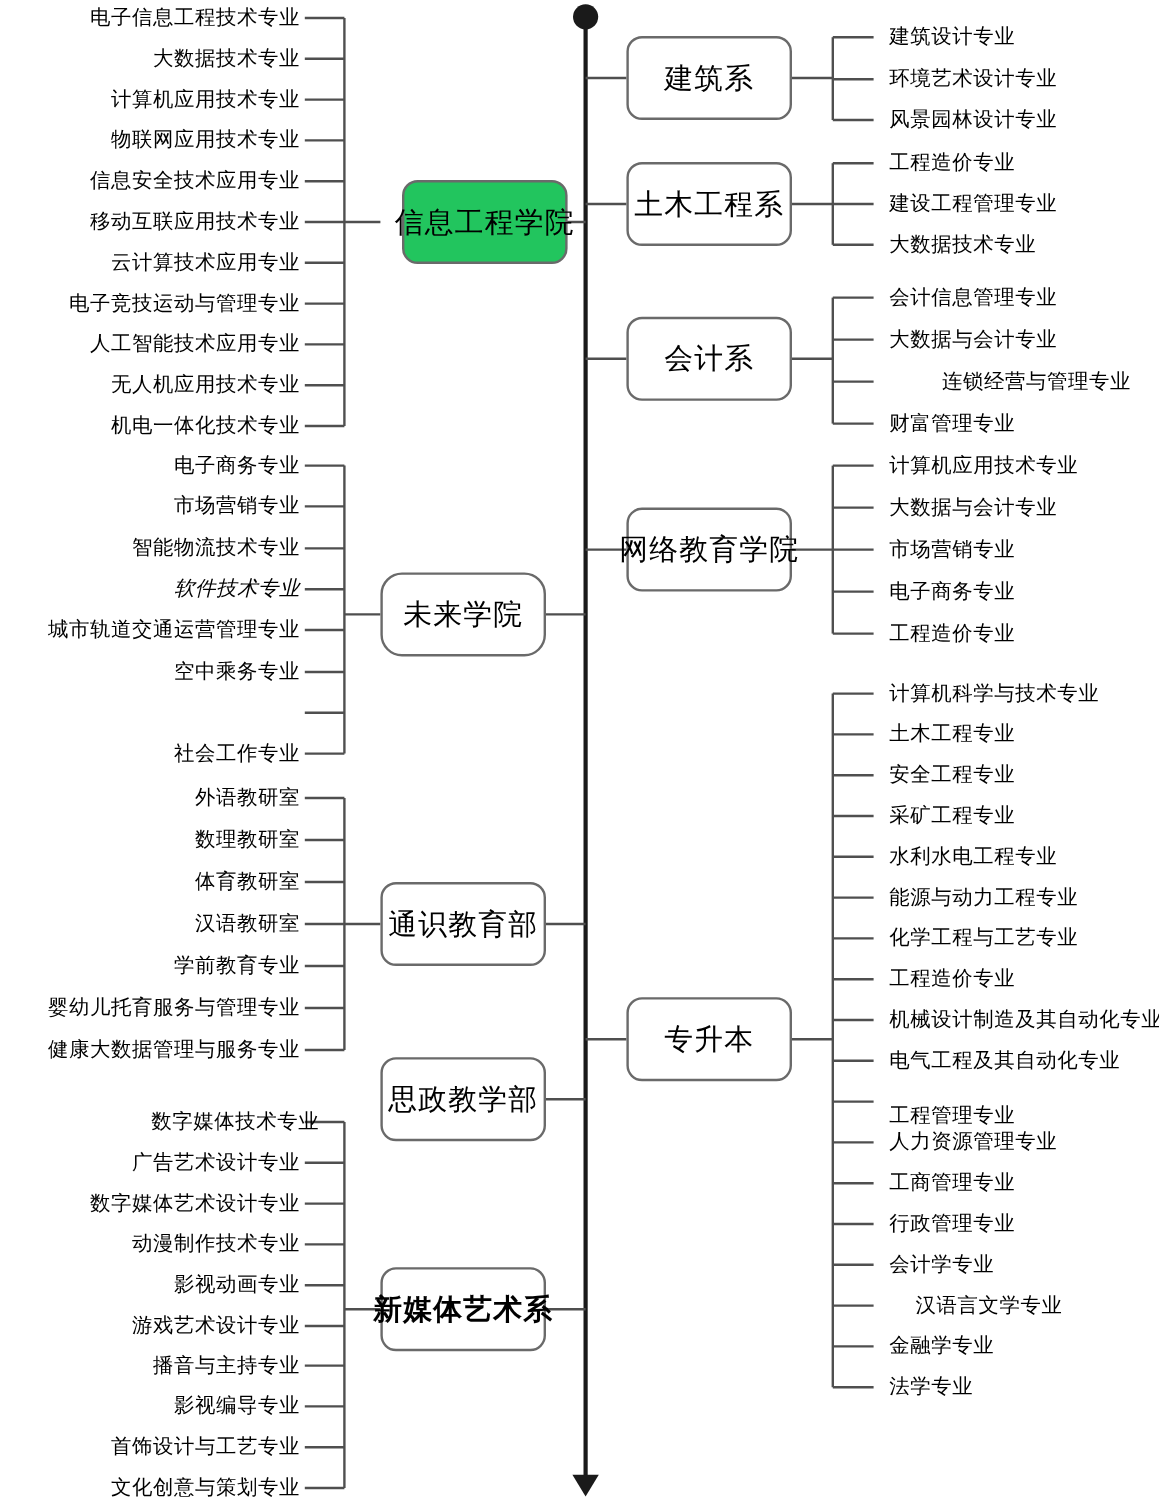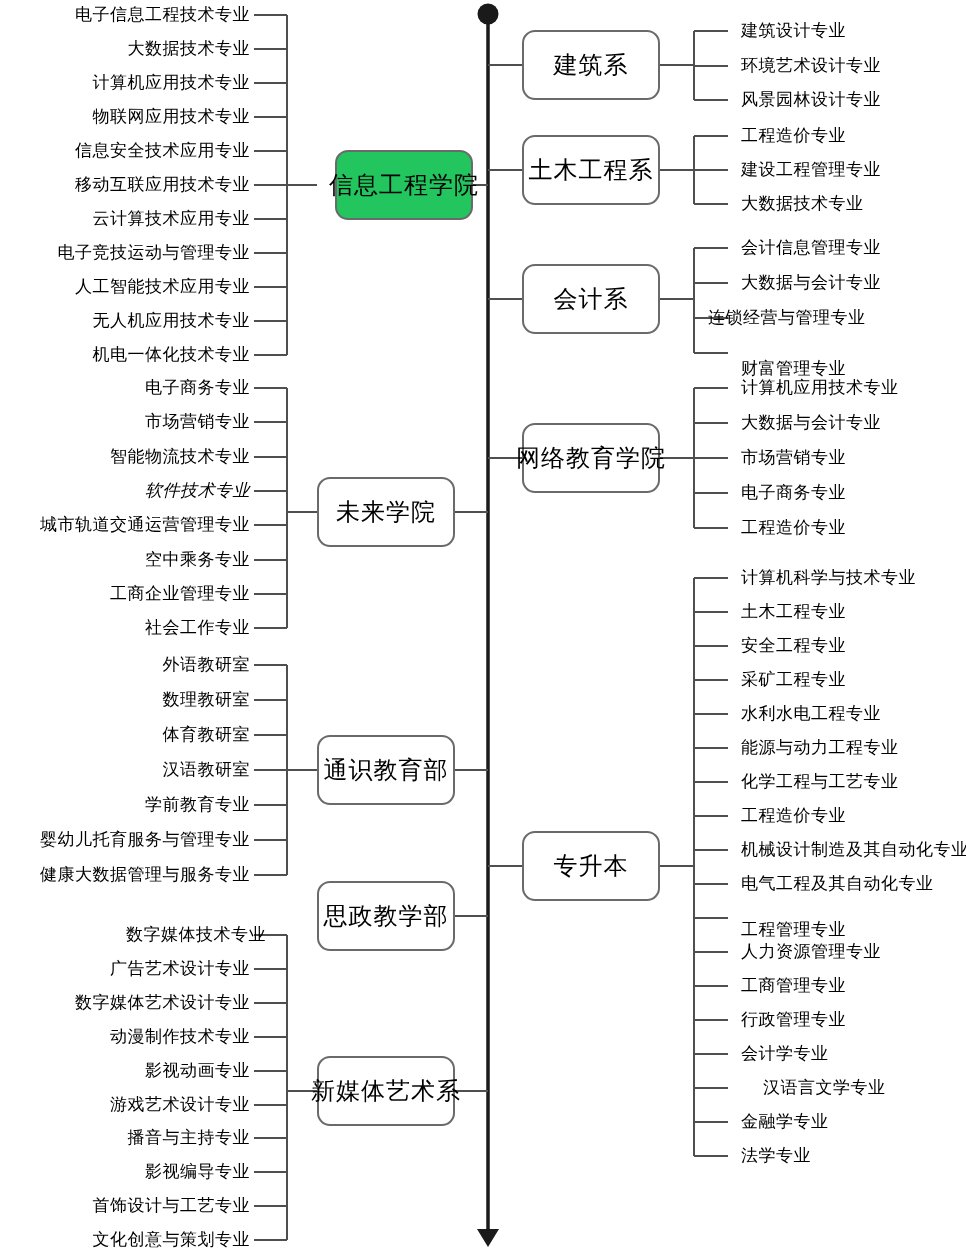--- a/index.html
+++ b/index.html
@@ -144,39 +144,38 @@
       <div class="leaf left" style="top: 38px; left: 0px; width: 250px;">大数据技术专业</div>
       <div class="leaf left" style="top: 72px; left: 0px; width: 250px;">计算机应用技术专业</div>
       <div class="leaf left" style="top: 106px; left: 0px; width: 250px;">物联网应用技术专业</div>
       <div class="leaf left" style="top: 140px; left: 0px; width: 250px;">信息安全技术应用专业</div>
       <div class="leaf left" style="top: 174px; left: 0px; width: 250px;">移动互联应用技术专业</div>
       <div class="leaf left" style="top: 208px; left: 0px; width: 250px;">云计算技术应用专业</div>
       <div class="leaf left" style="top: 242px; left: 0px; width: 250px;">电子竞技运动与管理专业</div>
       <div class="leaf left" style="top: 276px; left: 0px; width: 250px;">人工智能技术应用专业</div>
       <div class="leaf left" style="top: 310px; left: 0px; width: 250px;">无人机应用技术专业</div>
       <div class="leaf left" style="top: 344px; left: 0px; width: 250px;">机电一体化技术专业</div>
-      <div class="dept-box" style="left: 317px; top: 477px; border-color: rgb(106, 106, 106); background: rgb(255, 255, 255);">未来学院</div>
+      <div class="dept-box" style="left: 317px; top: 477px; border-color: rgb(106, 106, 106); background: rgb(255, 255, 255); border-radius: 18px;">未来学院</div>
       <div class="leaf left" style="top: 377px; left: 0px; width: 250px;">电子商务专业</div>
       <div class="leaf left" style="top: 411px; left: 0px; width: 250px;">市场营销专业</div>
       <div class="leaf left" style="top: 446px; left: 0px; width: 250px;">智能物流技术专业</div>
       <div class="leaf left" style="top: 480px; left: 0px; width: 250px; font-style: italic;">软件技术专业</div>
       <div class="leaf left" style="top: 514px; left: 0px; width: 250px;">城市轨道交通运营管理专业</div>
       <div class="leaf left" style="top: 549px; left: 0px; width: 250px;">空中乘务专业</div>
-      <div class="leaf left" style="top: 583px; left: 0px; width: 250px;">工商企业管理专业</div>
       <div class="leaf left" style="top: 617px; left: 0px; width: 250px;">社会工作专业</div>
       <div class="dept-box" style="left: 317px; top: 735px; border-color: rgb(106, 106, 106); background: rgb(255, 255, 255);">通识教育部</div>
       <div class="leaf left" style="top: 654px; left: 0px; width: 250px;">外语教研室</div>
       <div class="leaf left" style="top: 689px; left: 0px; width: 250px;">数理教研室</div>
       <div class="leaf left" style="top: 724px; left: 0px; width: 250px;">体育教研室</div>
       <div class="leaf left" style="top: 759px; left: 0px; width: 250px;">汉语教研室</div>
       <div class="leaf left" style="top: 794px; left: 0px; width: 250px;">学前教育专业</div>
       <div class="leaf left" style="top: 829px; left: 0px; width: 250px;">婴幼儿托育服务与管理专业</div>
       <div class="leaf left" style="top: 864px; left: 0px; width: 250px;">健康大数据管理与服务专业</div>
       <div class="dept-box" style="left: 317px; top: 881px; border-color: rgb(106, 106, 106); background: rgb(255, 255, 255);">思政教学部</div>
-      <div class="dept-box" style="left: 317px; top: 1056px; border-color: rgb(106, 106, 106); background: rgb(255, 255, 255);">新媒体艺术系</div>
+      <div class="dept-box" style="left: 317px; top: 1056px; border-color: rgb(106, 106, 106); background: rgb(255, 255, 255); font-weight: bold;">新媒体艺术系</div>
       <div class="leaf left" style="top: 924px; left: 16px; width: 250px;">数字媒体技术专业</div>
       <div class="leaf left" style="top: 958px; left: 0px; width: 250px;">广告艺术设计专业</div>
       <div class="leaf left" style="top: 992px; left: 0px; width: 250px;">数字媒体艺术设计专业</div>
       <div class="leaf left" style="top: 1026px; left: 0px; width: 250px;">动漫制作技术专业</div>
       <div class="leaf left" style="top: 1060px; left: 0px; width: 250px;">影视动画专业</div>
       <div class="leaf left" style="top: 1094px; left: 0px; width: 250px;">游戏艺术设计专业</div>
       <div class="leaf left" style="top: 1127px; left: 0px; width: 250px;">播音与主持专业</div>
       <div class="leaf left" style="top: 1161px; left: 0px; width: 250px;">影视编导专业</div>
       <div class="leaf left" style="top: 1195px; left: 0px; width: 250px;">首饰设计与工艺专业</div>
       <div class="leaf left" style="top: 1229px; left: 0px; width: 250px;">文化创意与策划专业</div>
@@ -184,22 +183,22 @@
       <div class="leaf right" style="top: 20px; left: 741px;">建筑设计专业</div>
       <div class="leaf right" style="top: 55px; left: 741px;">环境艺术设计专业</div>
       <div class="leaf right" style="top: 89px; left: 741px;">风景园林设计专业</div>
       <div class="dept-box" style="left: 522px; top: 135px; border-color: rgb(106, 106, 106); background: rgb(255, 255, 255);">土木工程系</div>
       <div class="leaf right" style="top: 125px; left: 741px;">工程造价专业</div>
       <div class="leaf right" style="top: 159px; left: 741px;">建设工程管理专业</div>
       <div class="leaf right" style="top: 193px; left: 741px;">大数据技术专业</div>
       <div class="dept-box" style="left: 522px; top: 264px; border-color: rgb(106, 106, 106); background: rgb(255, 255, 255);">会计系</div>
       <div class="leaf right" style="top: 237px; left: 741px;">会计信息管理专业</div>
       <div class="leaf right" style="top: 272px; left: 741px;">大数据与会计专业</div>
-      <div class="leaf right" style="top: 307px; left: 708px;">连锁经营与管理专业</div>
-      <div class="leaf right" style="top: 358px; left: 741px;">财富管理专业</div>
+      <div class="leaf right" style="top: 307px; left: 785px;">连锁经营与管理专业</div>
+      <div class="leaf right" style="top: 342px; left: 741px;">财富管理专业</div>
       <div class="dept-box" style="left: 522px; top: 423px; border-color: rgb(106, 106, 106); background: rgb(255, 255, 255);">网络教育学院</div>
       <div class="leaf right" style="top: 377px; left: 741px;">计算机应用技术专业</div>
       <div class="leaf right" style="top: 412px; left: 741px;">大数据与会计专业</div>
       <div class="leaf right" style="top: 447px; left: 741px;">市场营销专业</div>
       <div class="leaf right" style="top: 482px; left: 741px;">电子商务专业</div>
       <div class="leaf right" style="top: 517px; left: 741px;">工程造价专业</div>
       <div class="dept-box" style="left: 522px; top: 831px; border-color: rgb(106, 106, 106); background: rgb(255, 255, 255);">专升本</div>
       <div class="leaf right" style="top: 567px; left: 741px;">计算机科学与技术专业</div>
       <div class="leaf right" style="top: 601px; left: 741px;">土木工程专业</div>
       <div class="leaf right" style="top: 635px; left: 741px;">安全工程专业</div>

